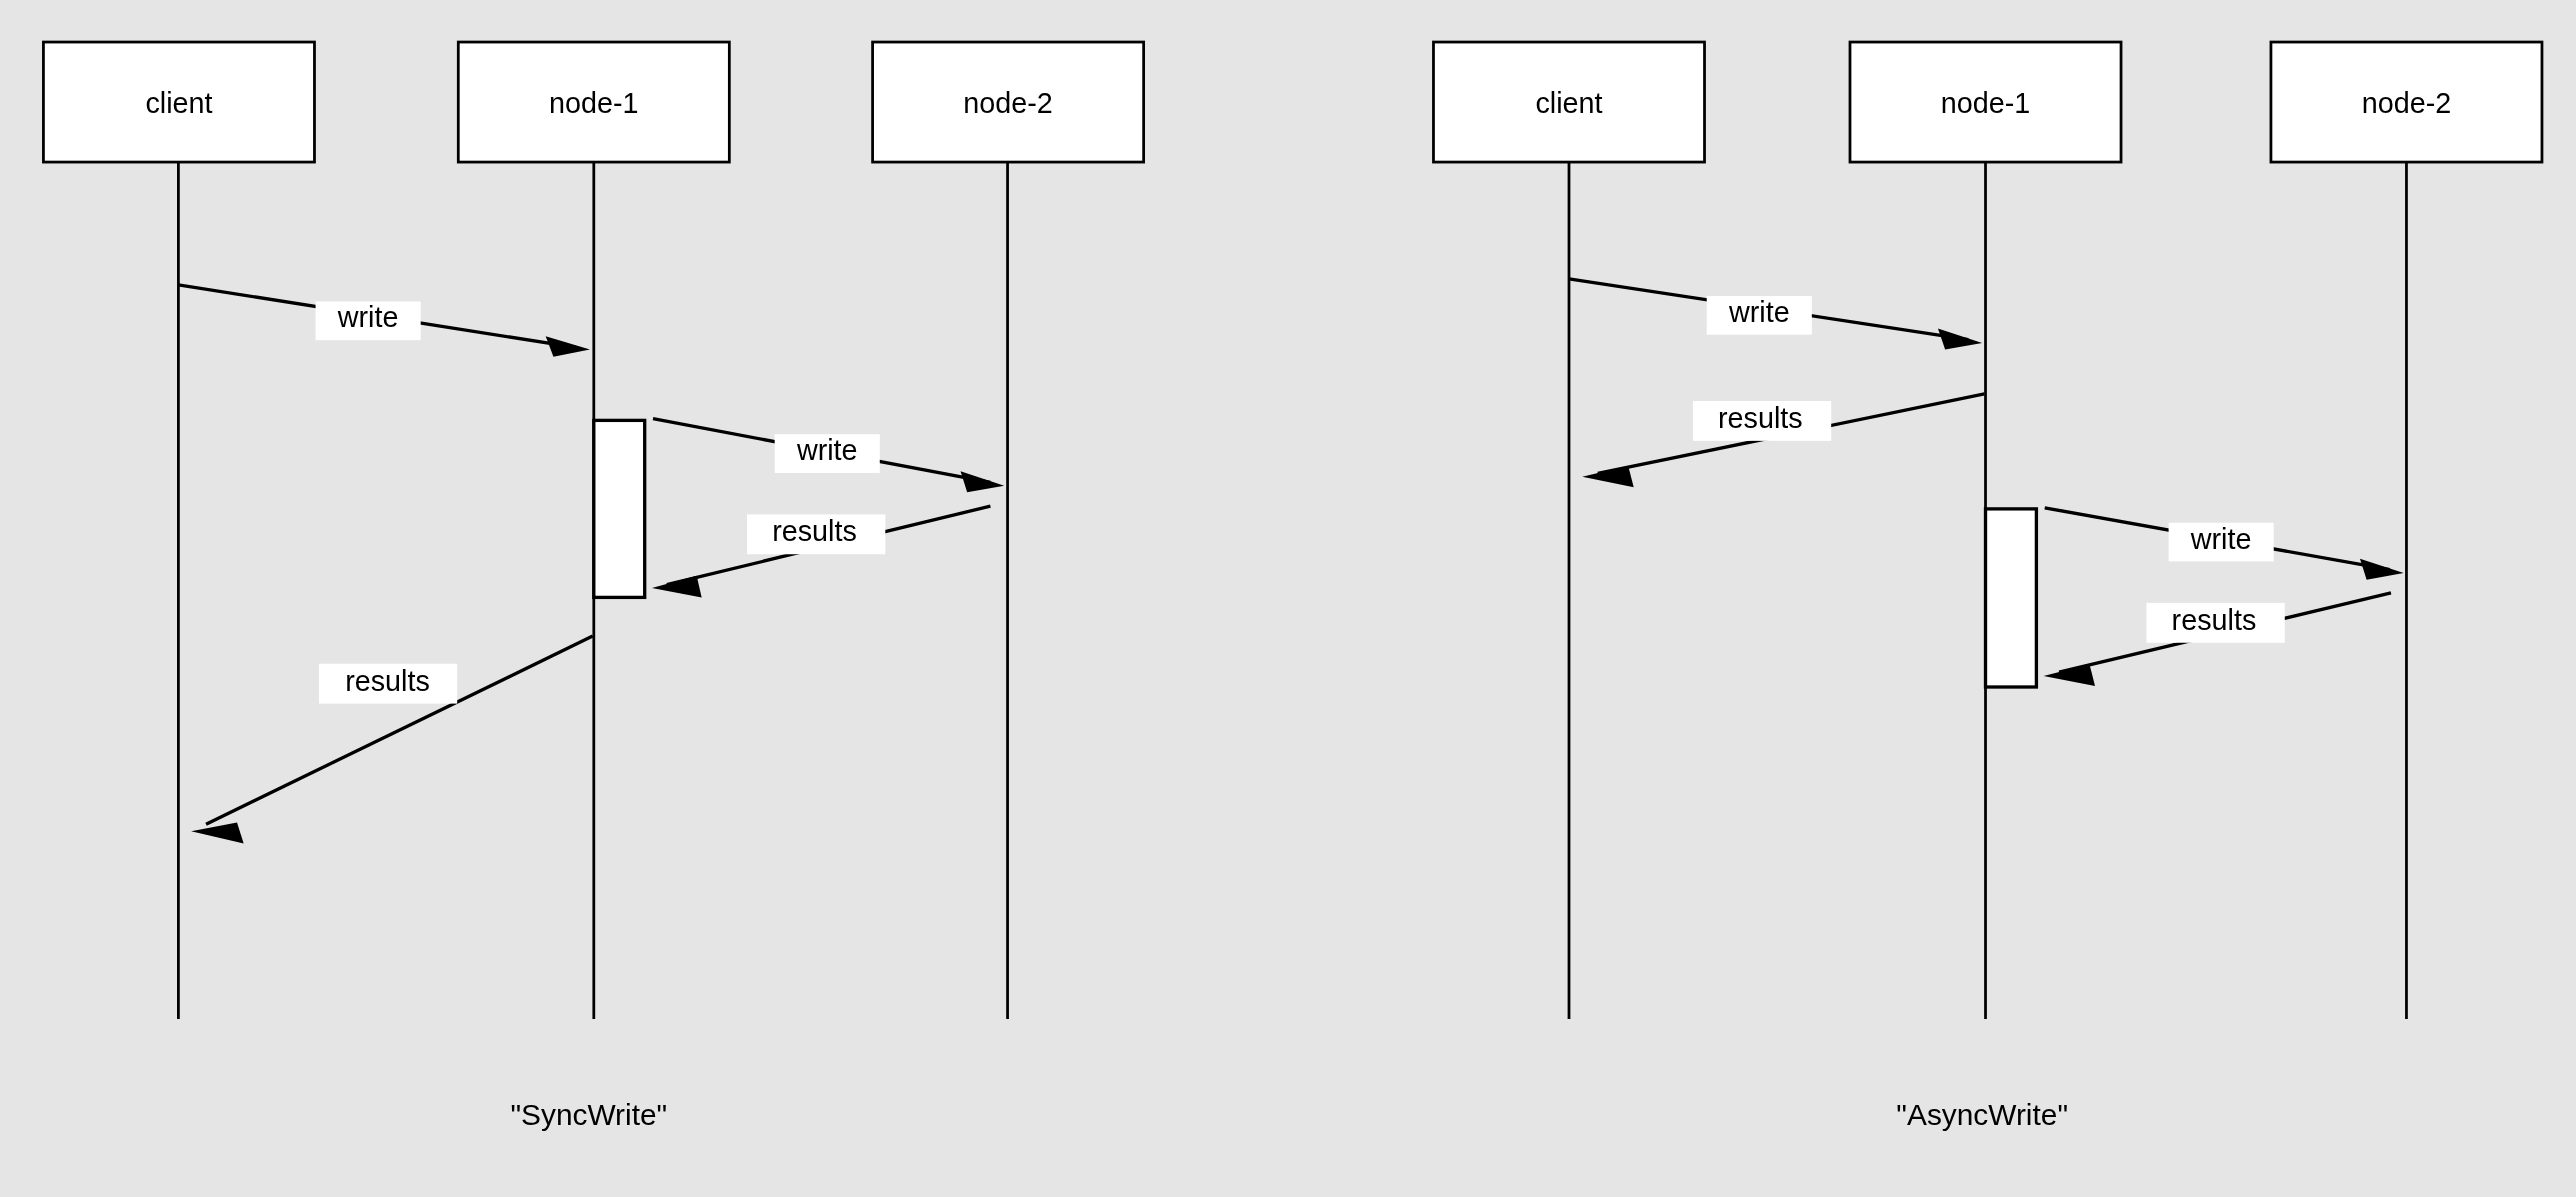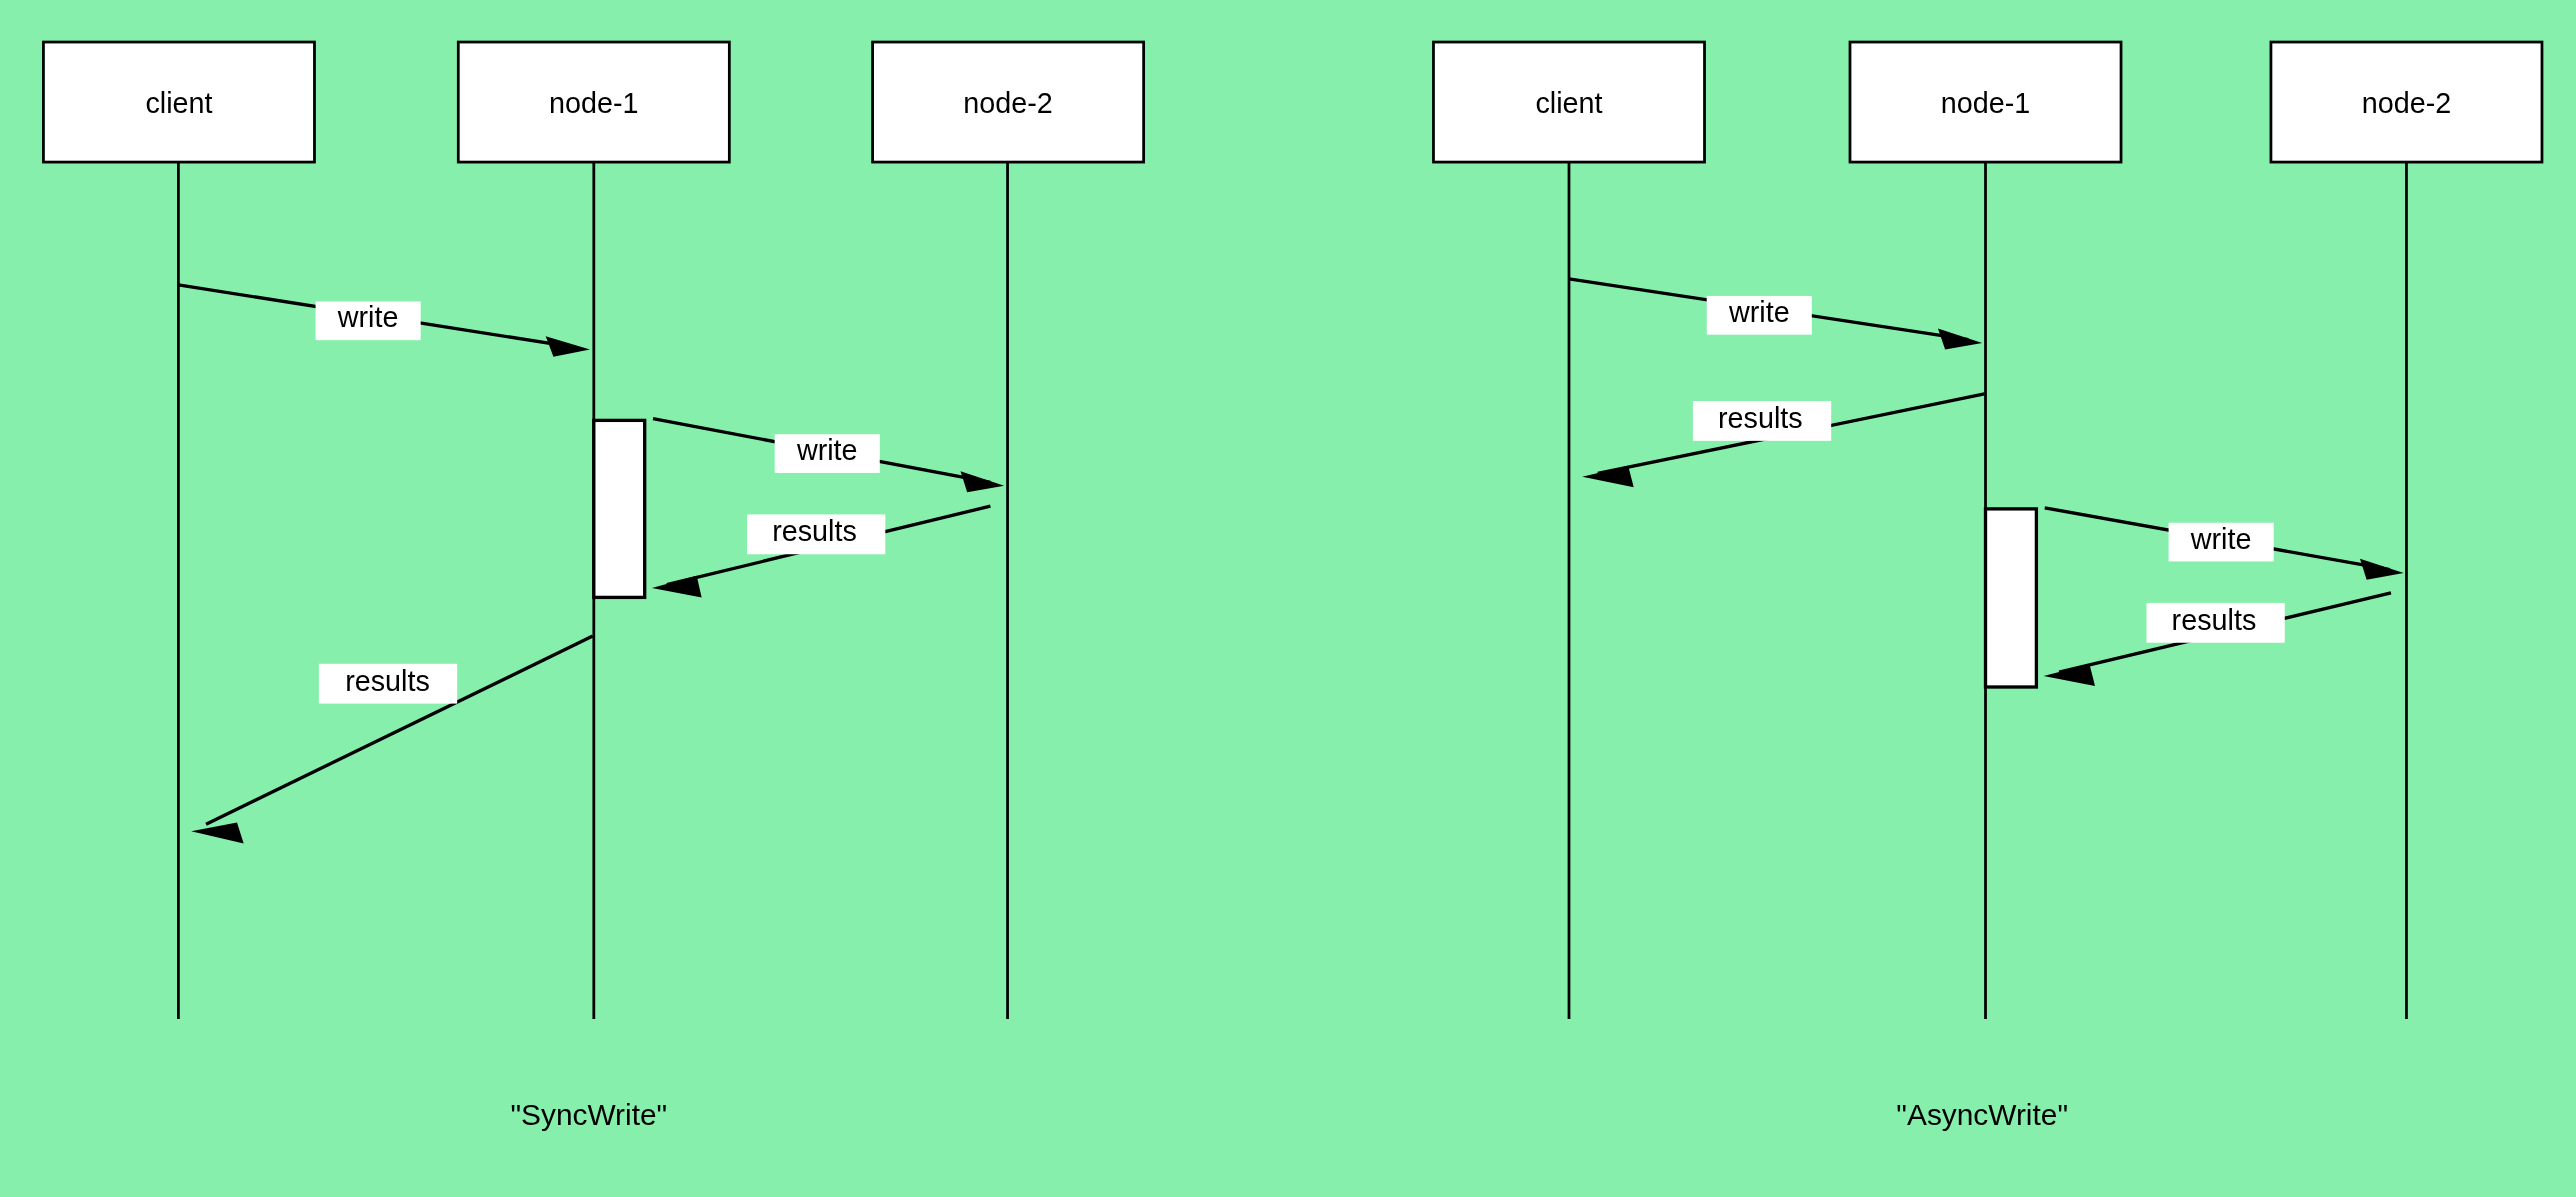--- a/index.html
+++ b/index.html
@@ -7,21 +7,21 @@
     padding: 0;
     background: #ffffff;
   }
   body {
     font-family: "Liberation Sans", sans-serif;
   }
   #canvas {
     position: relative;
     width: 2576px;
     height: 1197px;
-    background: #86efac;
+    background: #e5e5e5;
     overflow: hidden;
   }
   #diagram-svg {
     position: absolute;
     left: 0;
     top: 0;
     width: 2576px;
     height: 1197px;
     display: block;
   }

